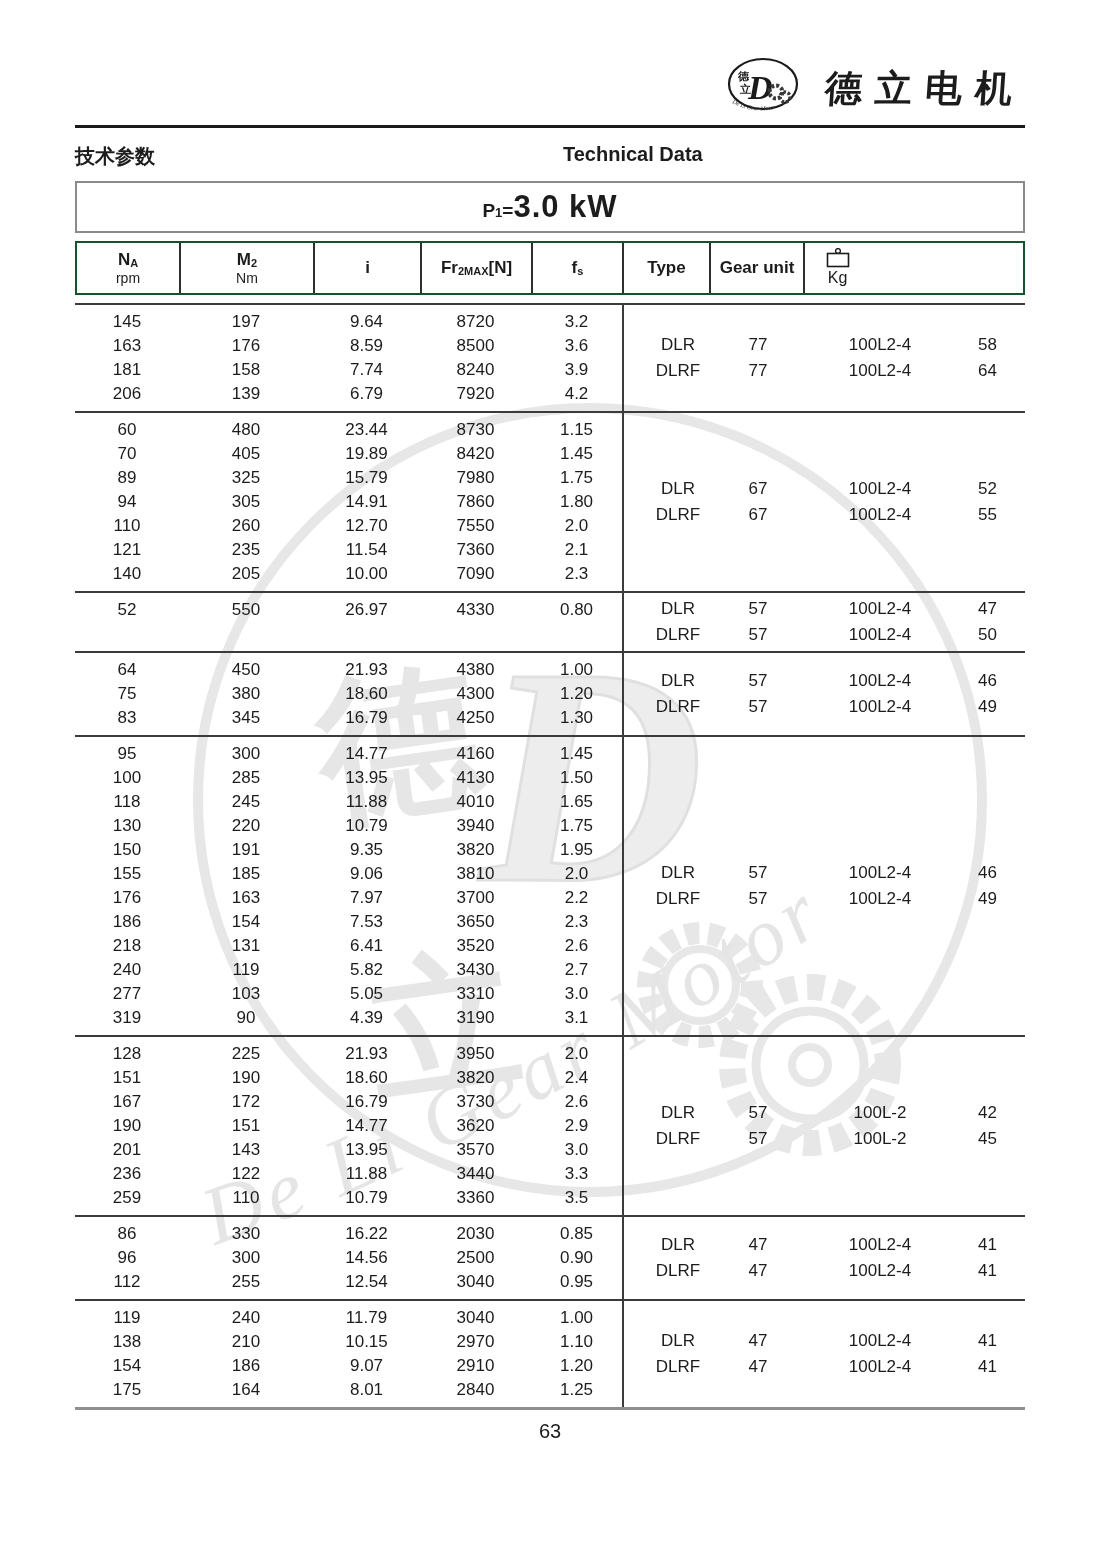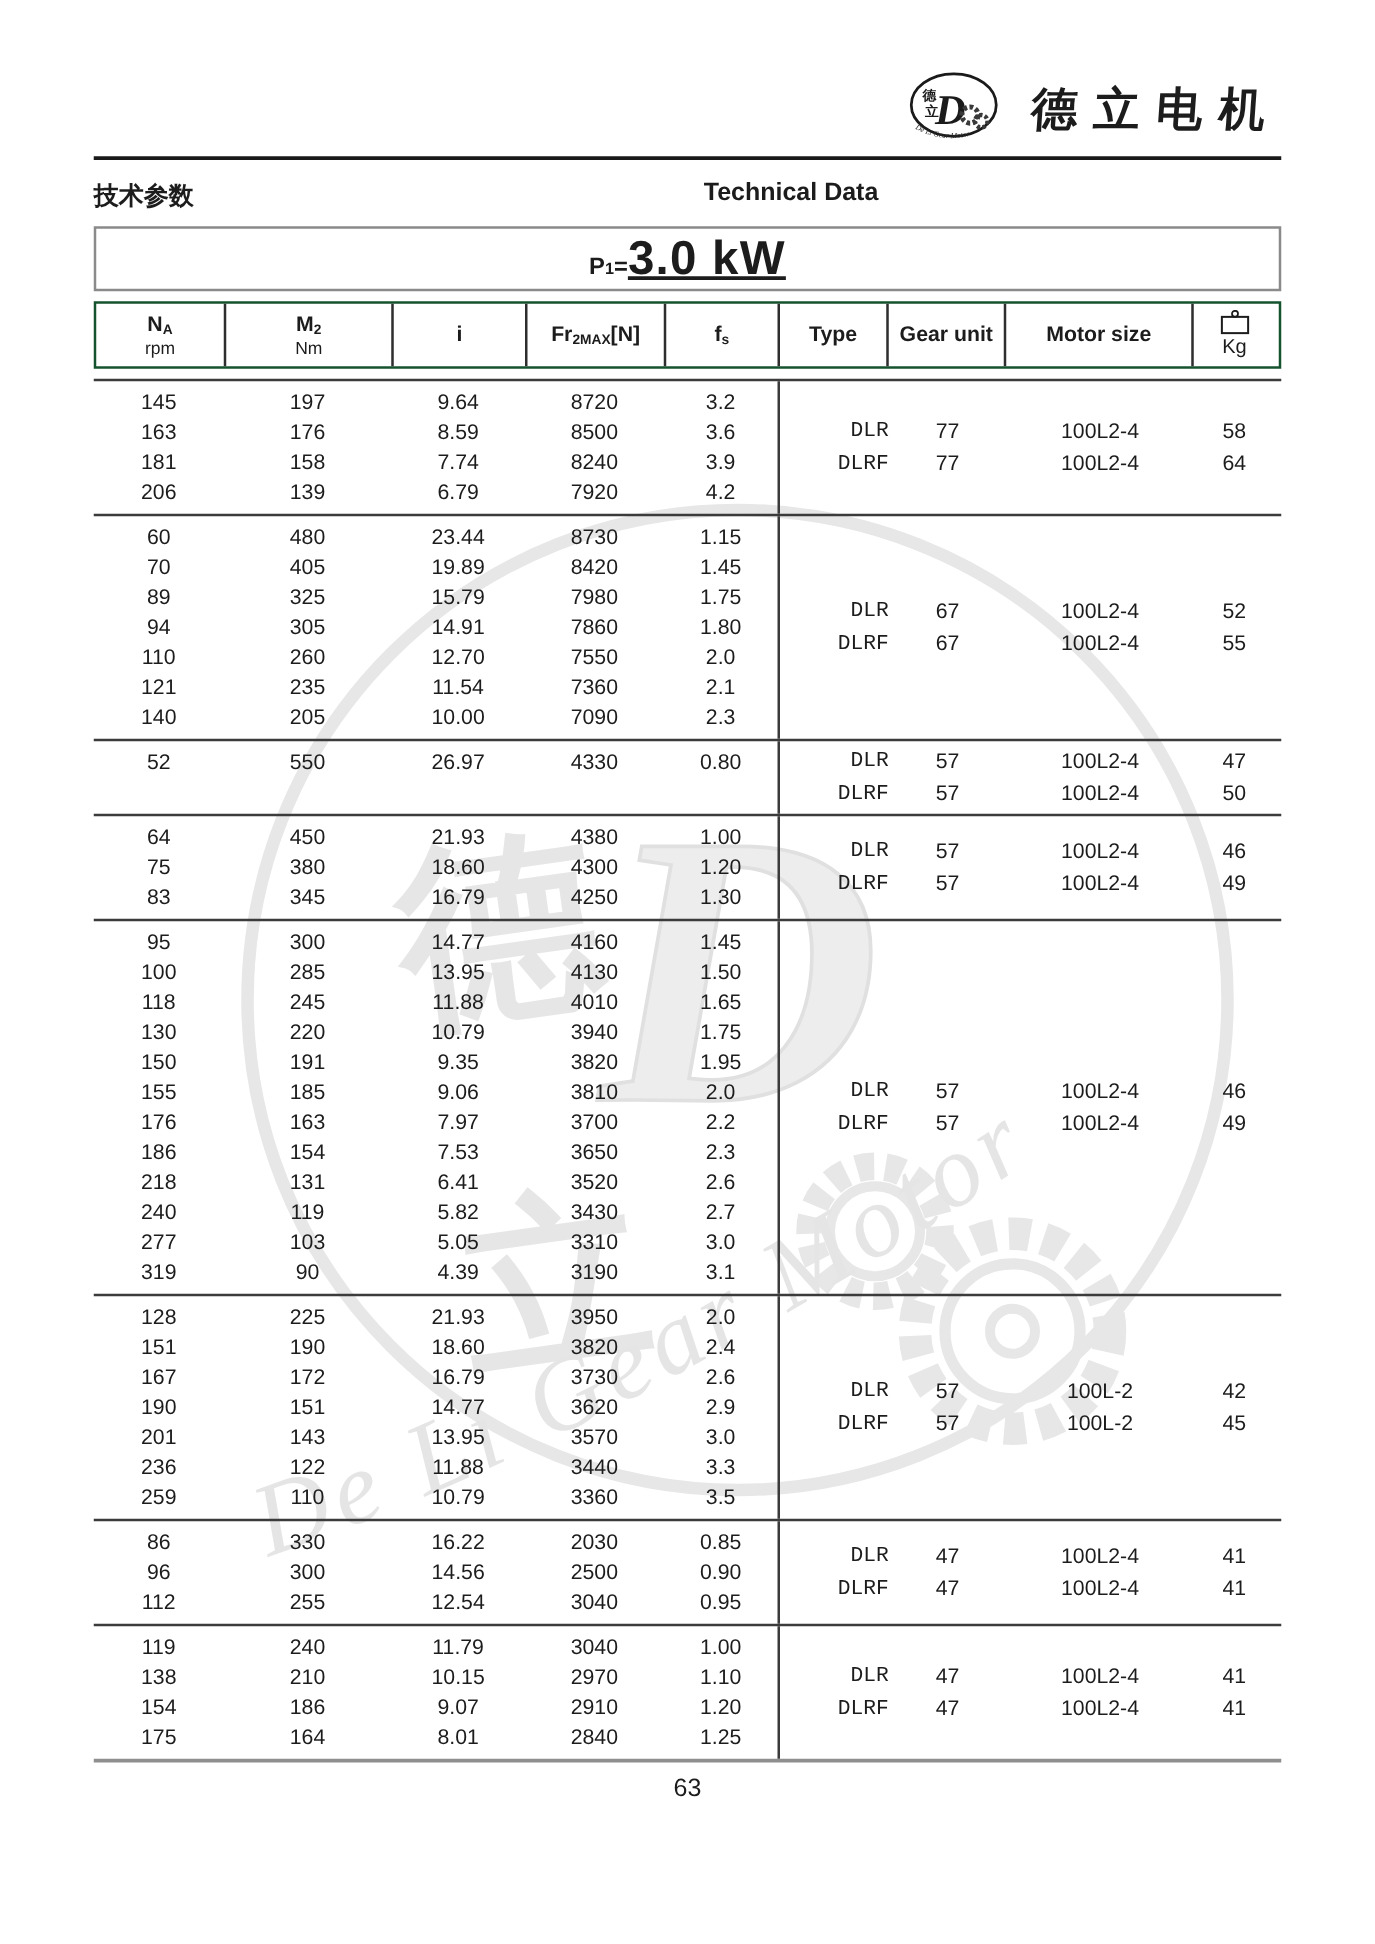--- a/index.html
+++ b/index.html
@@ -30,21 +30,21 @@
 
   
   .power-box {
     margin-top:12px; height:52px; border:2px solid #8a8a8a;
     display:flex; align-items:center; justify-content:center;
   }
   .pline { display:flex; align-items:baseline; font-weight:bold; }
   .psym { font-size:19px; }
   .psub { font-size:13px; }
   .peq  { font-size:19px; }
-  .pval { font-size:38px; letter-spacing:1px;text-decoration:underline; }
+  .pval { font-size:31px; letter-spacing:1px; }
 
   
   .thead { display:flex; margin-top:8px; height:54px; border:2px solid #14532d; }
   .hcell {
     display:flex; flex-direction:column; justify-content:center; align-items:center;
     border-right:2px solid #2e2e2e; line-height:1.15;
   }
   .hcell:last-child { border-right:none; }
   .hmain { font-weight:bold; font-size:17px; }
   .hsub  { font-weight:bold; font-size:11px; position:relative; top:2px; }
@@ -60,21 +60,21 @@
   .group { display:flex; border-bottom:2px solid #3b3b3b; }
   .group:last-child { border-bottom:none; }
   .group-left { width:547px; padding:5px 0; }
   .data-row { display:flex; height:24px; align-items:center; }
   .cell { font-size:17px; text-align:center; }
   .group-right {
     width:403px; border-left:2px solid #3b3b3b;
     display:flex; flex-direction:column; justify-content:center;
   }
   .type-row { display:flex; height:26px; align-items:center; }
-  .type-row .t-type { text-align:right; padding-left:21px;font-family:Liberation Mono, monospace; }
+  .type-row .t-type { text-align:center; padding-left:21px; }
 
   .bottom-rule { height:3px; background:#8f8f8f; }
   .page-num { text-align:center; font-size:20px; margin-top:10px; }
 </style>
 </head>
 <body>
 
 <div class="page">
 
   <svg class="wm" viewBox="0 0 1100 1555" xmlns="http://www.w3.org/2000/svg" aria-hidden="true">
@@ -153,23 +153,20 @@
       </div>
       <div class="hcell c-fs">
         <div class="hmain"><span>f</span><span class="hsub">s</span></div>
       </div>
       <div class="hcell t-type">
         <div class="hmain">Type</div>
       </div>
       <div class="hcell t-gear">
         <div class="hmain">Gear unit</div>
       </div>
-      <div class="hcell t-motor">
-        <div class="hmain">Motor size</div>
-      </div>
       <div class="hcell t-kg">
         <svg width="26" height="20" viewBox="0 0 26 20">
           <circle cx="13" cy="3" r="2.4" fill="none" stroke="#1c1c1c" stroke-width="1.4"></circle>
           <rect x="2.5" y="5.5" width="21" height="13" fill="none" stroke="#1c1c1c" stroke-width="1.6"></rect>
         </svg>
         <div class="kg-label">Kg</div>
       </div>
     </div>
 
     <div class="data-top-rule"></div>

